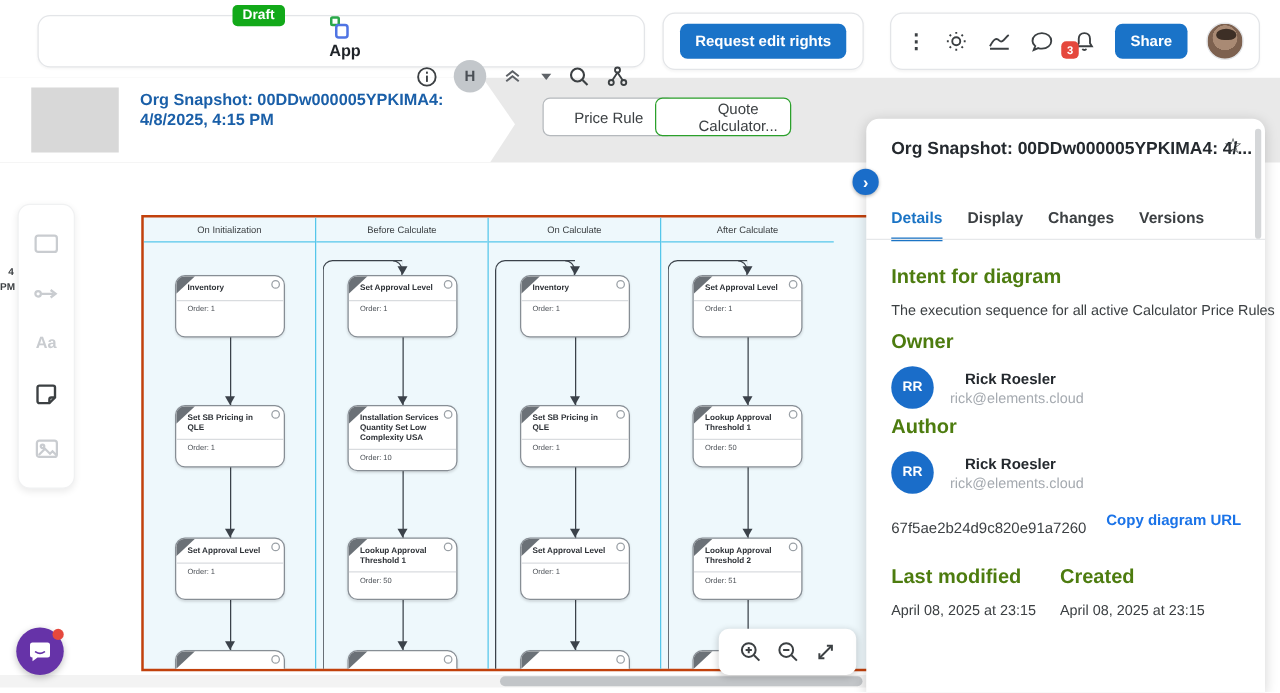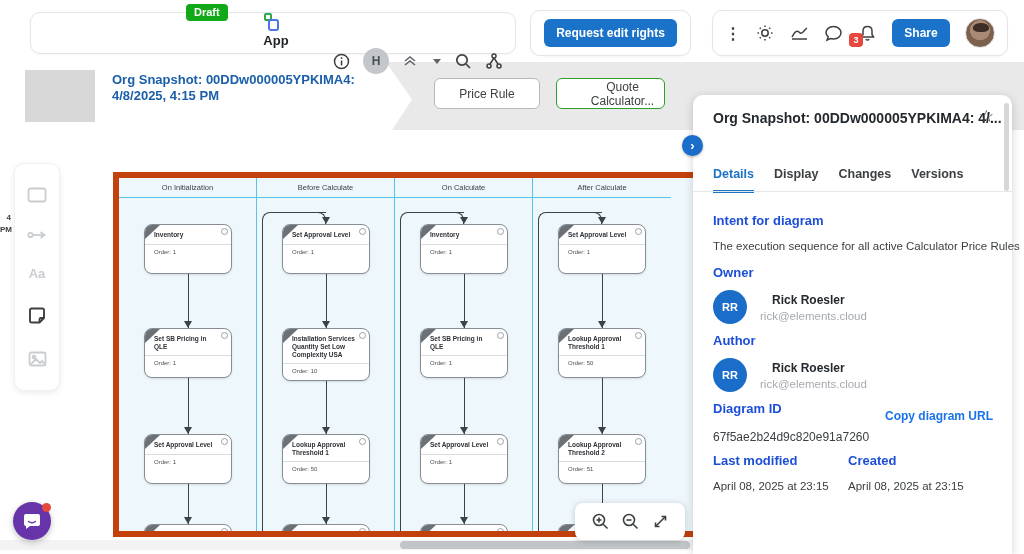--- a/index.html
+++ b/index.html
@@ -34,31 +34,31 @@
   .profile-avatar:after { content:""; position:absolute; left:7px; top:4px; width:16px; height:9px; border-radius:50% 50% 40% 40%; background:#3d2f26; }
 
   
   .band { position:absolute; left:0; top:62px; width:1024px; height:68px; background:#e9e9e9; z-index:10; }
   .band-wave { position:absolute; left:0; top:0; width:424px; height:68px; background:#fff; clip-path:polygon(0 0, 386px 0, 412px 55%, 392px 100%, 0 100%); }
   .thumb-ph { position:absolute; left:25px; top:8px; width:70px; height:52px; background:#d8d8d8; }
   .band-title { position:absolute; left:112px; top:10px; width:300px; font-size:13px; font-weight:bold; color:#1a5fa8; line-height:16px; }
   .band-subtitle { position:absolute; left:112px; top:45px; width:300px; font-size:9.5px; font-weight:bold; color:#1a5fa8; white-space:nowrap; }
   .btn-outline { position:absolute; top:16px; height:31px; background:#fff; border-radius:6px; font-size:12px; color:#3c4043; font-family:inherit; cursor:pointer; }
   .btn-price { left:434px; width:106px; border:1px solid #b5b9bd; }
-  .btn-quote { left:556px; width:109px; border:1.5px solid #2ba02b;padding-left:24px; }
+  .btn-quote { left:524px; width:109px; border:1.5px solid #2ba02b;padding-left:24px; }
 
   
   .panel { position:absolute; left:693px; top:95px; width:319px; height:459px; background:#fff; border-radius:10px 10px 0 0; box-shadow:0 2px 10px rgba(0,0,0,.18); z-index:20; }
   .panel-title { position:absolute; left:20px; top:15px; width:260px; font-size:14px; font-weight:bold; color:#24292e; white-space:nowrap; }
   .star { position:absolute; right:18px; top:11px; font-size:17px; color:#3c4043; cursor:pointer; }
   .tabs { position:absolute; left:20px; top:72px; display:flex; gap:20px; }
   .tab { font-size:12.5px; font-weight:bold; color:#3c4043; padding-bottom:9px; cursor:pointer; }
   .tab.active { color:#1b74c5; border-bottom:3px solid #1b74c5; }
   .tabs-divider { position:absolute; left:0; top:96px; width:100%; height:1px; background:#e6e8ea; }
-  .p-label { font-size:13px; font-weight:bold; color:#1d4ed8; }
+  .p-label { font-size:16px; font-weight:bold; color:#4d7c0f; }
   .p-text { font-size:11.5px; color:#3c4043; }
   .sec-intent { position:absolute; left:20px; top:118px; width:280px; }
   .sec-intent .p-text { margin-top:12px; white-space:nowrap; }
   .sec-owner { position:absolute; left:20px; top:170px; width:280px; }
   .sec-author { position:absolute; left:20px; top:238px; width:280px; }
   .person { display:flex; align-items:center; margin-top:10px; gap:13px; }
   .rr-avatar { width:34px; height:34px; border-radius:50%; background:#1a6dc9; color:#fff; font-size:11px; font-weight:bold; display:flex; align-items:center; justify-content:center; flex:none; }
   .person-name { font-size:12px; font-weight:bold; color:#24292e;margin-left:12px; }
   .person-email { font-size:11.5px; color:#a5aab0; margin-top:3px; }
   .sec-diagid { position:absolute; left:20px; top:306px; width:280px; }
@@ -71,21 +71,21 @@
   .panel-scrollbar { position:absolute; right:3px; top:8px; width:5px; height:88px; background:#d5d7d9; border-radius:3px; cursor:pointer; }
 
   
   .tool-rail { position:absolute; left:14px; top:163px; width:46px; height:228px; background:#fff; border:1px solid #f0f1f2; border-radius:10px; box-shadow:0 2px 6px rgba(0,0,0,.08); z-index:15; display:flex; flex-direction:column; align-items:center; justify-content:space-around; padding:10px 0; }
   .rail-icon { color:#c9ccd0; cursor:pointer; display:flex; }
   .rail-icon.active { color:#3c4043; }
   .aa-icon { font-size:13px; font-weight:bold; }
   .clipped-frag { position:absolute; left:0; top:212px; width:11px; font-size:8px; font-weight:bold; color:#3c4043; line-height:12px; text-align:right; z-index:5; }
 
   
-  .swimlane { position:absolute; left:113px; top:172px; width:620px; height:365px; border:6px solid #c2410c; background:#eef8fc; overflow:hidden; z-index:2; }
+  .swimlane { position:absolute; left:113px; top:172px; width:620px; height:365px; border:2px solid #c2410c; background:#eef8fc; overflow:hidden; z-index:2; }
   .lane { position:absolute; top:0; width:138px; height:365px; }
   .lane.bordered { border-right:1px solid #55c6ea; }
   .lane-header { height:20px; line-height:20px; text-align:center; font-size:7.5px; color:#3c4043; border-bottom:1px solid #55c6ea; }
   .flow-line { position:absolute; width:1px; background:#3b424a; z-index:1; }
   .elbow-a { position:absolute; border-left:1px solid #3b424a; border-top:1px solid #3b424a; border-top-left-radius:8px; z-index:1; }
   .elbow-b { position:absolute; border-right:1px solid #3b424a; border-top:1px solid #3b424a; border-top-right-radius:8px; z-index:1; }
   .arrowhead { position:absolute; width:0; height:0; border-left:4px solid transparent; border-right:4px solid transparent; border-top:7px solid #3b424a; z-index:2; }
   .node { position:absolute; left:25px; width:88px; min-height:50px; background:#fff; border:1px solid #878e95; border-radius:8px; box-shadow:0 1px 2px rgba(0,0,0,.12); overflow:hidden; z-index:3; cursor:pointer; }
   .node .fold { position:absolute; left:0; top:0; width:0; height:0; border-top:14px solid #6b7177; border-right:15px solid transparent; }
   .node .ring { position:absolute; right:3px; top:3px; width:7px; height:7px; border:1px solid #9aa0a6; border-radius:50%; }
@@ -433,21 +433,20 @@
       <div class="person">
         <div class="rr-avatar">RR</div>
         <div>
           <div class="person-name">Rick Roesler</div>
           <div class="person-email">rick@elements.cloud</div>
         </div>
       </div>
     </div>
 
     <div class="sec-diagid">
-      <div class="p-label">Diagram ID</div>
       <div class="copy-link">Copy diagram URL</div>
       <div class="diag-id">67f5ae2b24d9c820e91a7260</div>
     </div>
 
     <div class="sec-dates">
       <div class="date-col">
         <div class="p-label">Last modified</div>
         <div class="p-text">April 08, 2025 at 23:15</div>
       </div>
       <div class="date-col">

